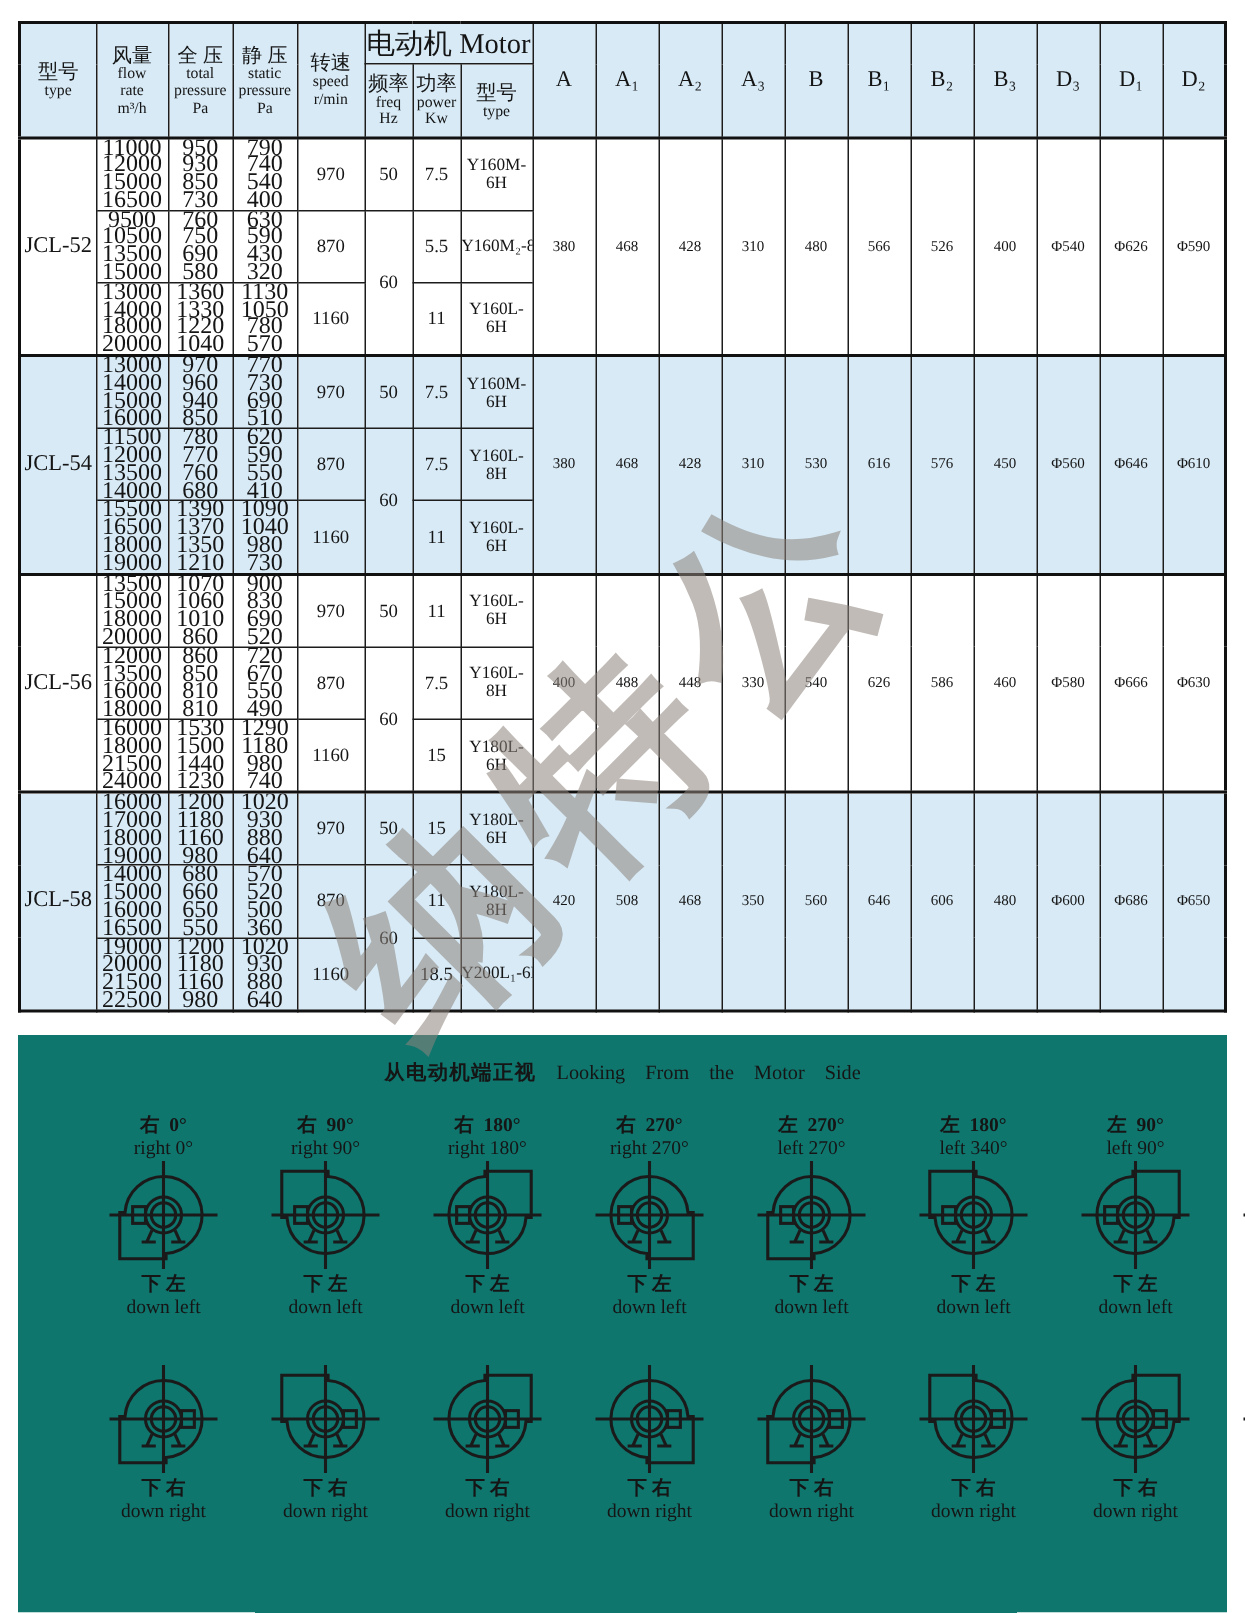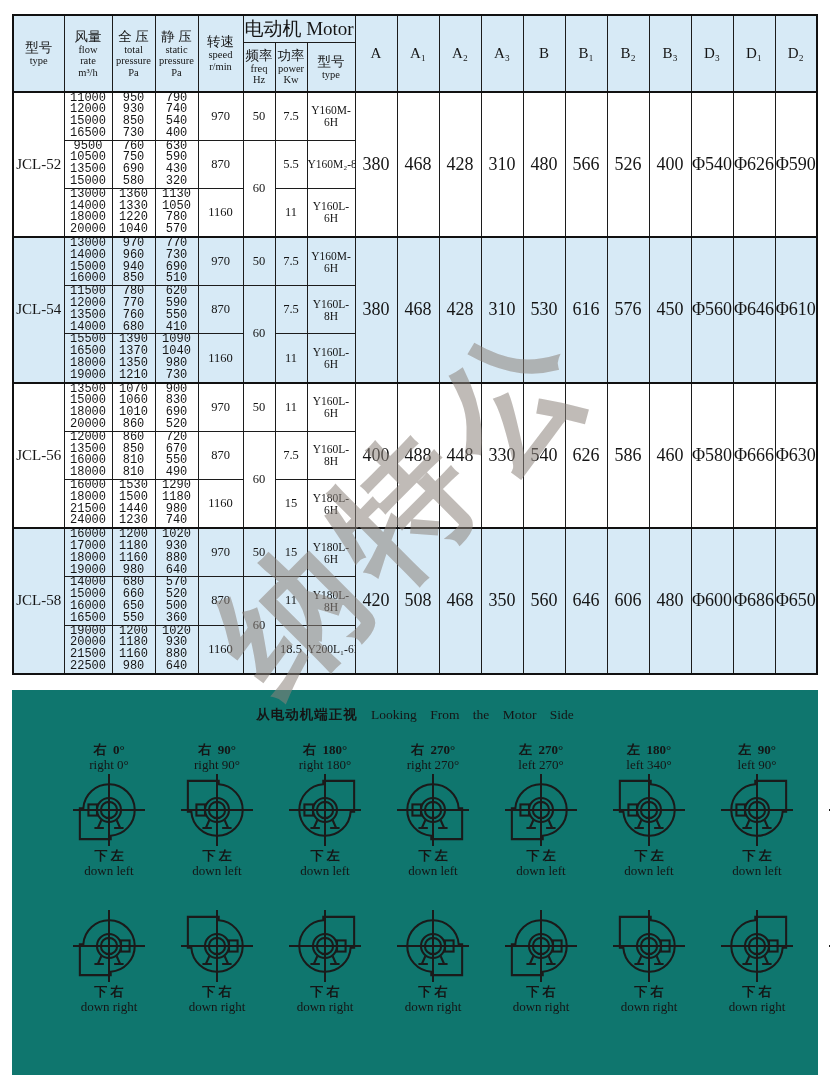--- a/index.html
+++ b/index.html
@@ -13,25 +13,25 @@
   thead td { background: #d7eaf6; }
   tbody.block { border-top: 2px solid #111; }
   tbody.alt td { background: #d7eaf6; }
   tbody.plain td { background: #ffffff; }
   .h1 { height: 27px; }
   .h2 { height: 49px; }
   .hc .zh { display: block; font-size: 13.5px; line-height: 15px; }
   .hc .en { display: block; font-size: 10.5px; line-height: 11.5px; white-space: pre-line; }
   .motor-group { font-size: 19px; }
   .dim-h { font-size: 15px; }
-  td.num { font-size: 12px; line-height: 11.8px; white-space: pre-line; height: 47px; font-family: Liberation Mono, monospace; }
+  td.num { font-size: 16px; line-height: 11.8px; white-space: pre-line; height: 47px; }
   td.mid { font-size: 12.5px; }
   td.motor { font-size: 11.5px; }
   td.model { font-size: 15px; margin-left: 42px; }
-  td.dim { font-size: 18px; }
+  td.dim { font-size: 10px; }
 
   
   .watermark { position: absolute; left: 408px; top: 505px; transform: translate(-50%,-50%) rotate(-45deg);
     font-size: 138px; font-weight: bold; letter-spacing: 16px; color: rgba(140,132,124,0.55);
     white-space: nowrap; pointer-events: none; z-index: 5; }
 
   
   .panel { position: absolute; left: 12px; right: 12px; top: 690px; bottom: 0; background: #0f766e; }
   .panel-title { text-align: center; margin-top: 16px; font-size: 13.5px; }
   .panel-title .zh { font-weight: bold; letter-spacing: 1px; }

